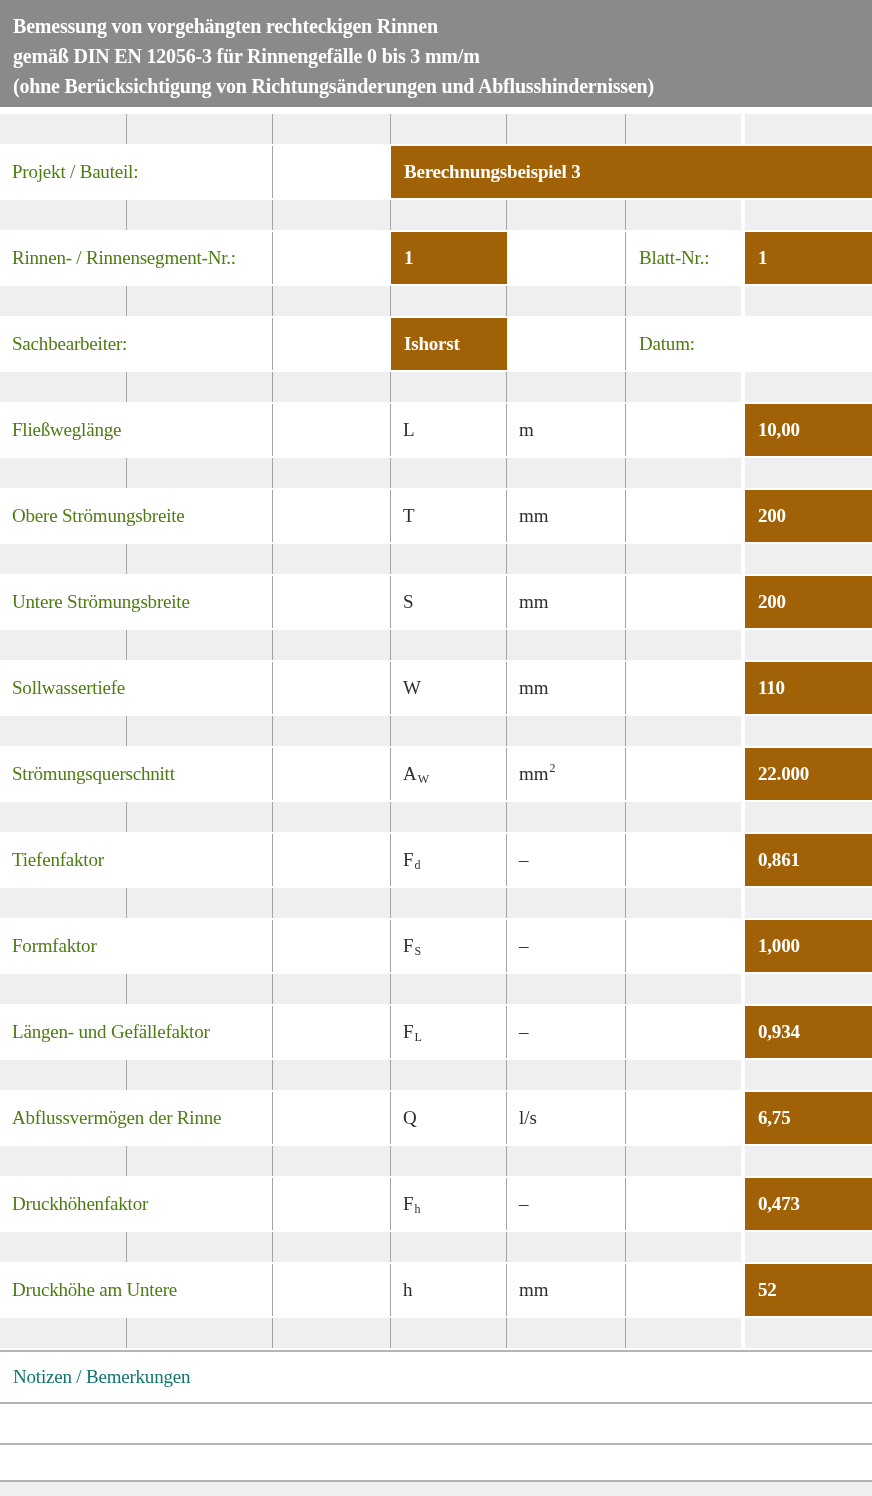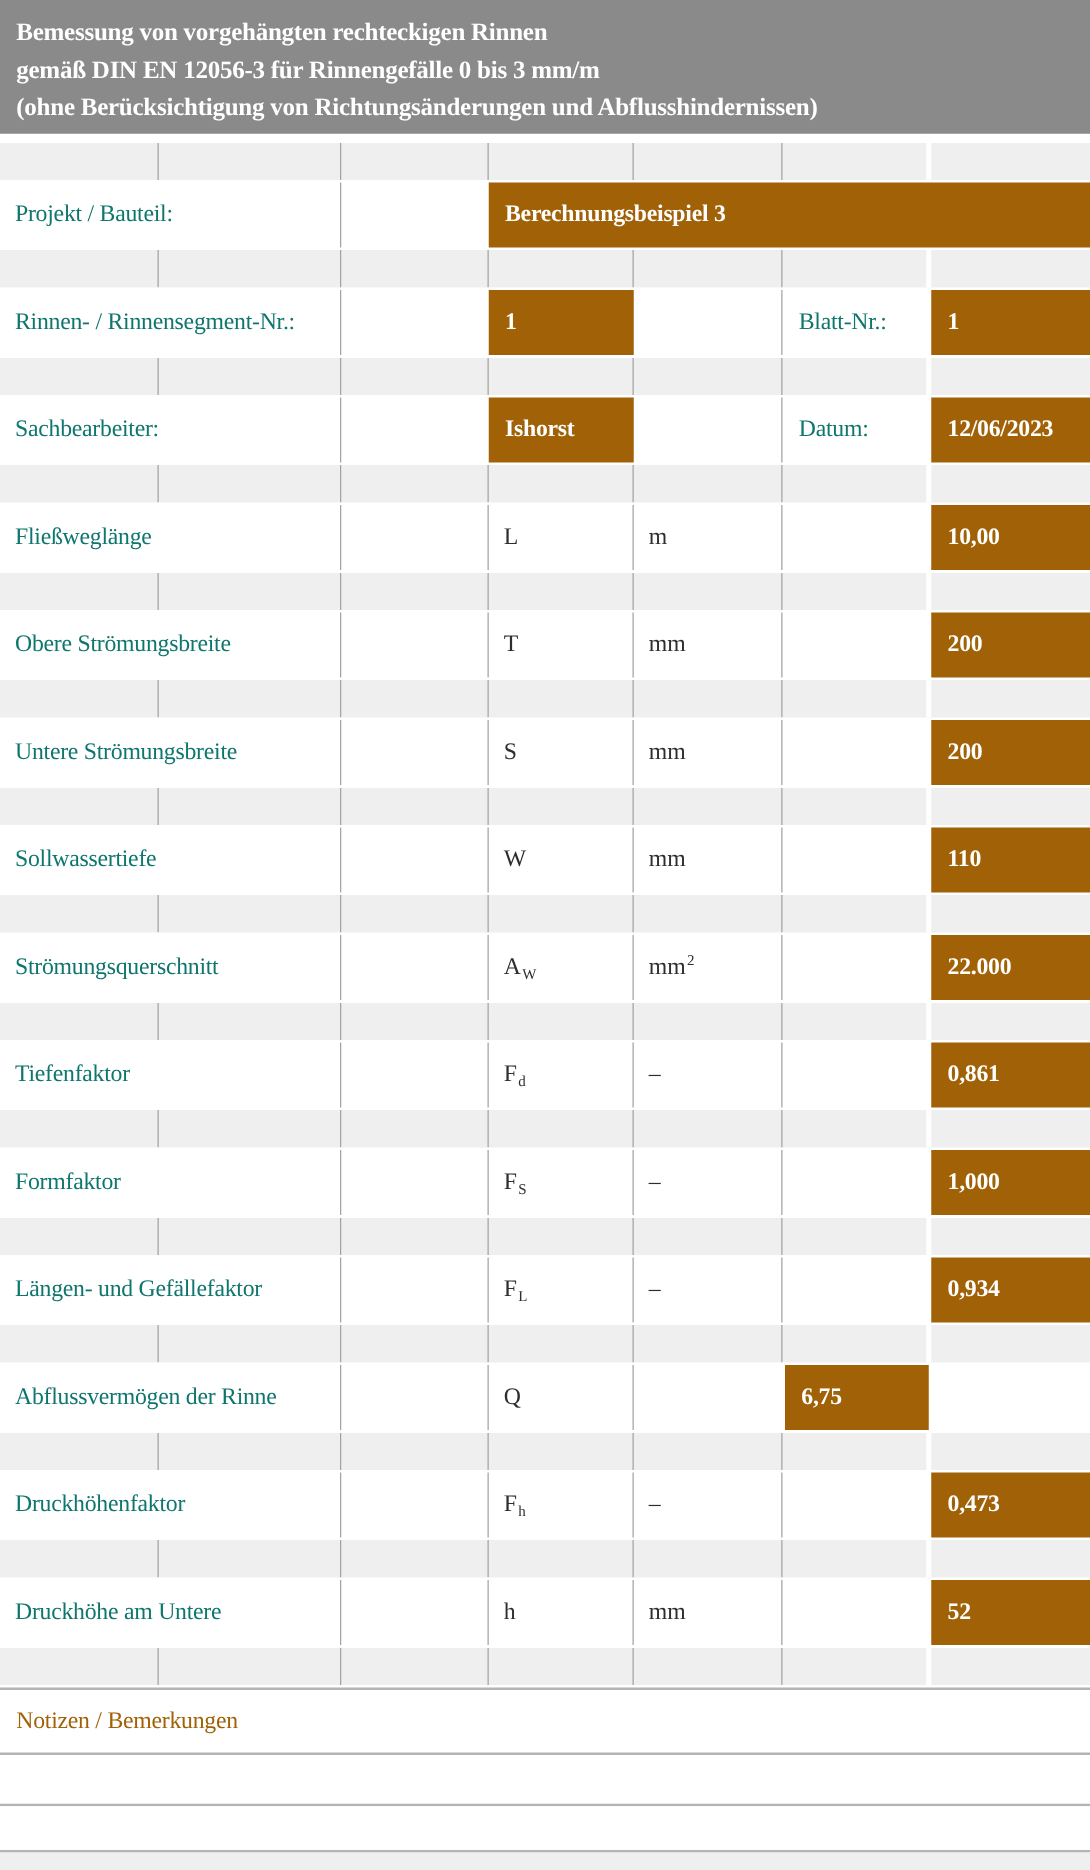--- a/index.html
+++ b/index.html
@@ -52,21 +52,21 @@
     box-sizing:border-box;
     display:flex;
     align-items:center;
     min-width:0;
     overflow:hidden;
   }
   .bR{border-right:1px solid #a3a3a3;}
   .lab{
     padding-left:12px;
     font-size:19px;
-    color:#0f766e;
+    color:#4d7c0f;
     letter-spacing:-0.2px;
     white-space:nowrap;
   }
   .lab2{padding-left:13px;text-align:right;}
   .sym,.unit{
     padding-left:12px;
     font-size:19px;
     color:#2e2e2e;
     white-space:nowrap;
   }
@@ -88,21 +88,21 @@
   .ml2{margin-left:2px;}
   .wide{grid-column:3 / -1;}
   
   .notes-title{
     box-sizing:border-box;
     height:54px;
     border-top:2px solid #b4b4b4;
     border-bottom:2px solid #b4b4b4;
     display:flex;align-items:center;
     padding-left:13px;
-    font-size:19px;color:#a16207;letter-spacing:-0.2px;
+    font-size:19px;color:#0f766e;letter-spacing:-0.2px;
     background:#ffffff;
   }
   .notes-row-a{box-sizing:border-box;height:41px;border-bottom:2px solid #b4b4b4;background:#ffffff;}
   .notes-row-b{box-sizing:border-box;height:37px;border-bottom:2px solid #b4b4b4;background:#ffffff;}
   .bottom-band{height:14px;background:#efefef;}
 </style>
 </head>
 <body>
 
 <div class="sheet">
@@ -131,21 +131,20 @@
     <div class="c vbox ml2">1</div>
   </div>
 
   <div class="stripe"></div>
   <div class="row">
     <div class="c lab bR">Sachbearbeiter:</div>
     <div class="c"></div>
     <div class="c vbox">Ishorst</div>
     <div class="c bR"></div>
     <div class="c lab lab2">Datum:</div>
-    <div class="c vbox ml2">12/06/2023</div>
   </div>
 
   <div class="stripe"></div>
   <div class="row">
     <div class="c lab bR">Fließweglänge</div>
     <div class="c bR"></div>
     <div class="c sym bR">
         <span>L</span>
         <span class="subscript"></span>
       </div>
@@ -269,20 +268,24 @@
     <div class="c vbox ml2">0,934</div>
   </div>
 
   <div class="stripe"></div>
   <div class="row">
     <div class="c lab bR">Abflussvermögen der Rinne</div>
     <div class="c bR"></div>
     <div class="c sym bR">
         <span>Q</span>
         <span class="subscript"></span>
+      </div>
+    <div class="c unit bR">
+        <span>l/s</span>
+        <span class="superscript"></span>
       </div>
     <div class="c"></div>
     <div class="c vbox ml2">6,75</div>
   </div>
 
   <div class="stripe"></div>
   <div class="row">
     <div class="c lab bR">Druckhöhenfaktor</div>
     <div class="c bR"></div>
     <div class="c sym bR">

